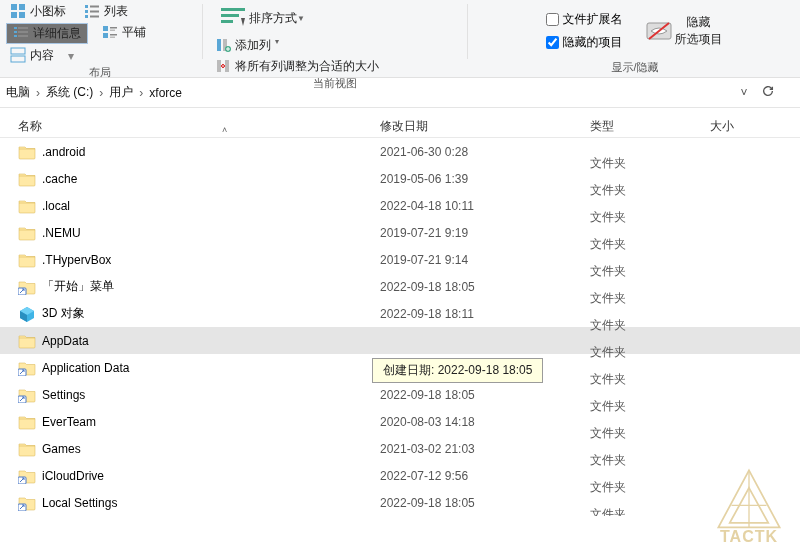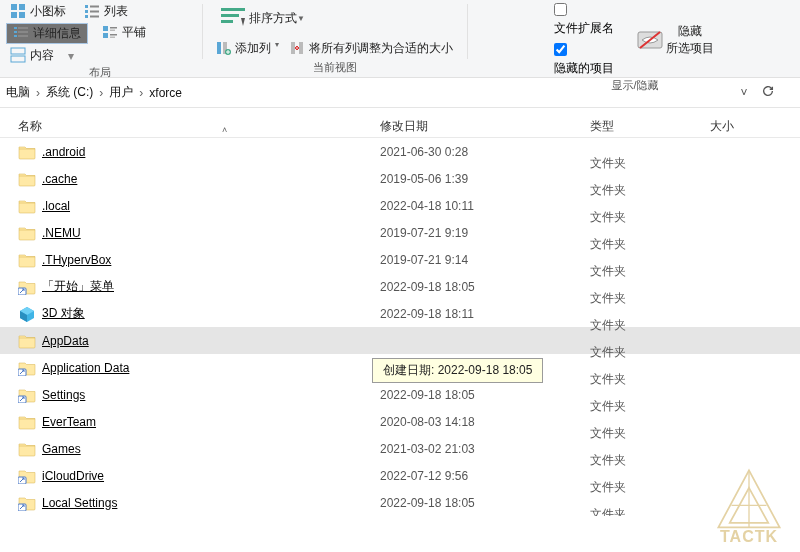--- a/index.html
+++ b/index.html
@@ -6,37 +6,37 @@
   body { background: #fff; width: 800px; height: 552px; overflow: hidden; position: relative; }
   .ribbon { background: #f5f6f7; border-bottom: 1px solid #e1e1e1; height: 78px; display: flex; }
   .ribbon-group { display: flex; flex-direction: column; align-items: center; padding: 2px 6px 0 6px; }
   .ribbon-group-inner { display: flex; flex-wrap: wrap; align-items: flex-start; gap: 2px 10px; flex: 1; }
   .ribbon-group-label { font-size: 11px; color: #555; margin-top: auto; margin-bottom: 2px; text-align: center; }
   .rib-btn-sm { display: flex; align-items: flex-start; gap: 4px; padding: 1px 4px; color: #222; cursor: default; }
   .rib-btn-sm .ico { width: 16px; height: 16px; display: inline-block; }
   .rib-big { display: flex; flex-direction: row; align-items: center; padding: 2px 6px; color: #222; }
   .rib-big .ico { width: 32px; height: 28px; display: block; }
   .sep { width: 1px; background: #e1e1e1; margin: 4px 2px 18px 2px; }
-  .checkbox-row { display: flex; gap: 4px; padding: 1px 4px; flex-direction: column; }
+  .checkbox-row { display: flex; align-items: center; gap: 4px; padding: 1px 4px; }
   .checkbox-row input { width: 13px; height: 13px; }
   .breadcrumb-bar { display: flex; align-items: center; height: 30px; border-bottom: 1px solid #e5e5e5; padding: 0 4px; }
   .breadcrumb { display: flex; align-items: center; gap: 4px; flex: 1; }
   .crumb { color: #111; padding: 2px 2px; }
   .crumb-sep { color: #666; }
   .round-btn { width: 24px; height: 24px; display: flex; align-items: center; justify-content: center; color: #555; }
   .headers { display: flex; border-bottom: 1px solid #e9e9e9; height: 30px; align-items: center; color: #333; padding-top: 8px; }
   .col-name { width: 380px; padding-left: 18px; display: flex; align-items: flex-end; gap: 120px; }
   .sort-ind { font-size: 9px; color: #666; margin-left: 60px; }
   .col-date { width: 210px; }
   .col-type { width: 120px; }
   .col-size { flex: 1; }
   .list { overflow: auto; }
   .row { display: flex; align-items: center; height: 27px; padding-left: 18px; }
   .row.selected { background: #e5e5e5; }
-  .cell-name { width: 362px; display: flex; align-items: center; gap: 6px; text-decoration: underline; }
+  .cell-name { width: 362px; display: flex; align-items: center; gap: 6px; }
   .cell-date { width: 210px; color: #555; }
   .cell-type { width: 120px; color: #555; margin-top: 23px; }
   .folder-icon { width: 18px; height: 16px; display: inline-block; }
   .tooltip { position: absolute; background: #ffffe1; border: 1px solid #9b9b9b; padding: 3px 10px; font-size: 12px; color: #222; z-index: 10; white-space: nowrap; }
   .watermark { position: absolute; right: 6px; bottom: 6px; opacity: 0.5; pointer-events: none; display: flex; flex-direction: column; align-items: center; }
   .watermark svg { width: 90px; height: 70px; }
   .watermark-text { color: #c9a54a; font-weight: bold; font-size: 16px; letter-spacing: 1px; margin-top: -8px; }
 </style>
 </head>
 <body>
@@ -105,21 +105,21 @@
       <div class="rib-big">
         <span class="ico"><svg viewBox="0 0 32 28">
               <rect x="4" y="4" width="24" height="3" fill="#4a8"></rect>
               <rect x="4" y="10" width="18" height="3" fill="#4a8"></rect>
               <rect x="4" y="16" width="12" height="3" fill="#4a8"></rect>
               <path d="M24 14 L28 14 L26 22 Z" fill="#555"></path>
             </svg></span>
         <span>排序方式</span>
         <span style="font-size:8px;color:#666">▼</span>
       </div>
-      <div style="display:flex;gap:2px">
+      <div style="display:flex;flex-direction:column;gap:2px">
         <div class="rib-btn-sm">
           <span class="ico"><svg viewBox="0 0 16 16">
                 <rect x="2" y="2" width="4" height="12" fill="#5aa7d6"></rect>
                 <rect x="8" y="2" width="4" height="12" fill="#bbb"></rect>
                 <circle cx="13" cy="12" r="3" fill="#4a8"></circle>
                 <path d="M13 10v4M11 12h4" stroke="#fff" stroke-width="1"></path>
               </svg></span>
           <span>添加列</span>
           <span style="font-size:8px;color:#666">▾</span>
         </div>

